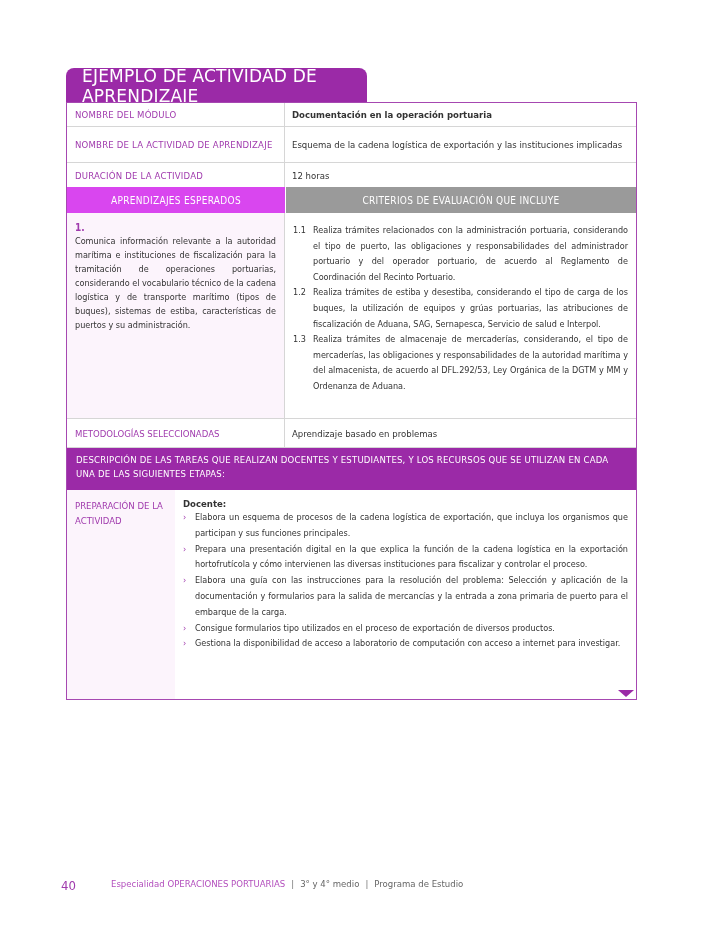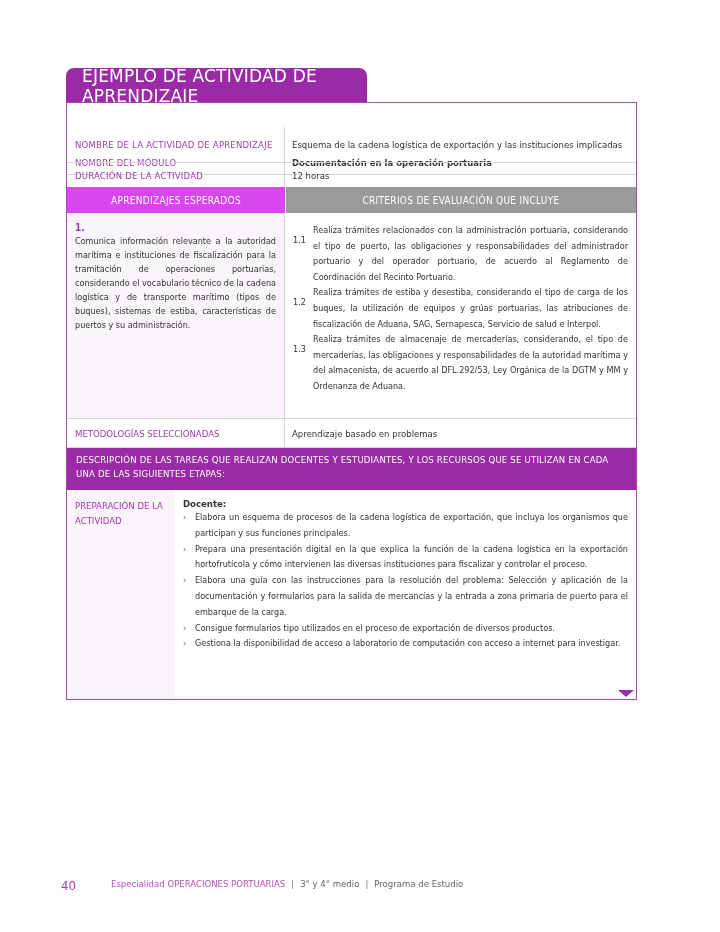--- a/index.html
+++ b/index.html
@@ -27,21 +27,21 @@
   .hdr { position: absolute; top: 84px; height: 26px; display: flex; align-items: center; justify-content: center; color: #fff; font-size: 10px; letter-spacing: 0.3px; }
   .hdr.left { left: 0; width: 218px; background: #d946ef; }
   .hdr.right { left: 218px; right: 0; background: #9a9a9a; border-left: 1px solid #fff; }
 
   .ae-block { position: absolute; left: 0; top: 110px; width: 218px; height: 206px; background: #fcf4fc; border-right: 1px solid #d6d6d6; border-bottom: 1px solid #d6d6d6; padding: 9px 8px; }
   .ae-num { color: #a03aad; font-weight: bold; font-size: 10px; margin-bottom: 1px; }
   .ae-text { font-size: 9px; line-height: 14px; color: #333; text-align: justify; }
 
   .crit-block { position: absolute; left: 218px; top: 110px; right: 0; height: 206px; border-bottom: 1px solid #d6d6d6; padding: 10px 8px 0 8px; }
   .crit { display: flex; font-size: 9px; line-height: 15.6px; color: #333; text-align: justify; }
-  .crit .n { width: 20px; flex-shrink: 0; margin-top: 10px; }
+  .crit .n { width: 20px; flex-shrink: 0; }
   .crit .t { flex: 1; }
 
   .met-row { position: absolute; left: 0; top: 316px; width: 100%; height: 29px; display: flex; border-bottom: 1px solid #d6d6d6; }
   .met-row .lbl { width: 218px; border-right: 1px solid #d6d6d6; color: #a03aad; font-size: 9.5px; padding: 0 8px; display: flex; align-items: center; }
   .met-row .val { flex: 1; font-size: 9.5px; padding: 0 7px; display: flex; align-items: center; }
 
   .desc-hdr { position: absolute; left: 0; top: 345px; width: 100%; height: 42px; background: #9b2aa7; color: #fff; font-size: 9.5px; line-height: 14px; padding: 5px 9px; letter-spacing: 0.2px; }
 
   .prep-lbl { position: absolute; left: 0; top: 387px; width: 108px; height: 209px; background: #fcf4fc; color: #a03aad; font-size: 9.5px; line-height: 15px; padding: 8px 8px; }
   .prep-body { position: absolute; left: 108px; top: 387px; right: 0; height: 209px; padding: 8px 8px 0 8px; }
@@ -60,21 +60,21 @@
 </style>
 </head>
 <body>
 
 <div class="page">
 
   <div class="title-tab">EJEMPLO DE ACTIVIDAD DE APRENDIZAJE</div>
 
   <div class="frame">
 
-    <div class="row" style="top:0; height:24px;margin-top:48px;">
+    <div class="row" style="top:0; height:24px;">
       <div class="lbl">NOMBRE DEL MÓDULO</div>
       <div class="val bold">Documentación en la operación portuaria</div>
     </div>
 
     <div class="row" style="top:24px; height:36px;">
       <div class="lbl">NOMBRE DE LA ACTIVIDAD DE APRENDIZAJE</div>
       <div class="val">Esquema de la cadena logística de exportación y las instituciones implicadas</div>
     </div>
 
     <div class="row" style="top:60px; height:24px; border-bottom:none;">

